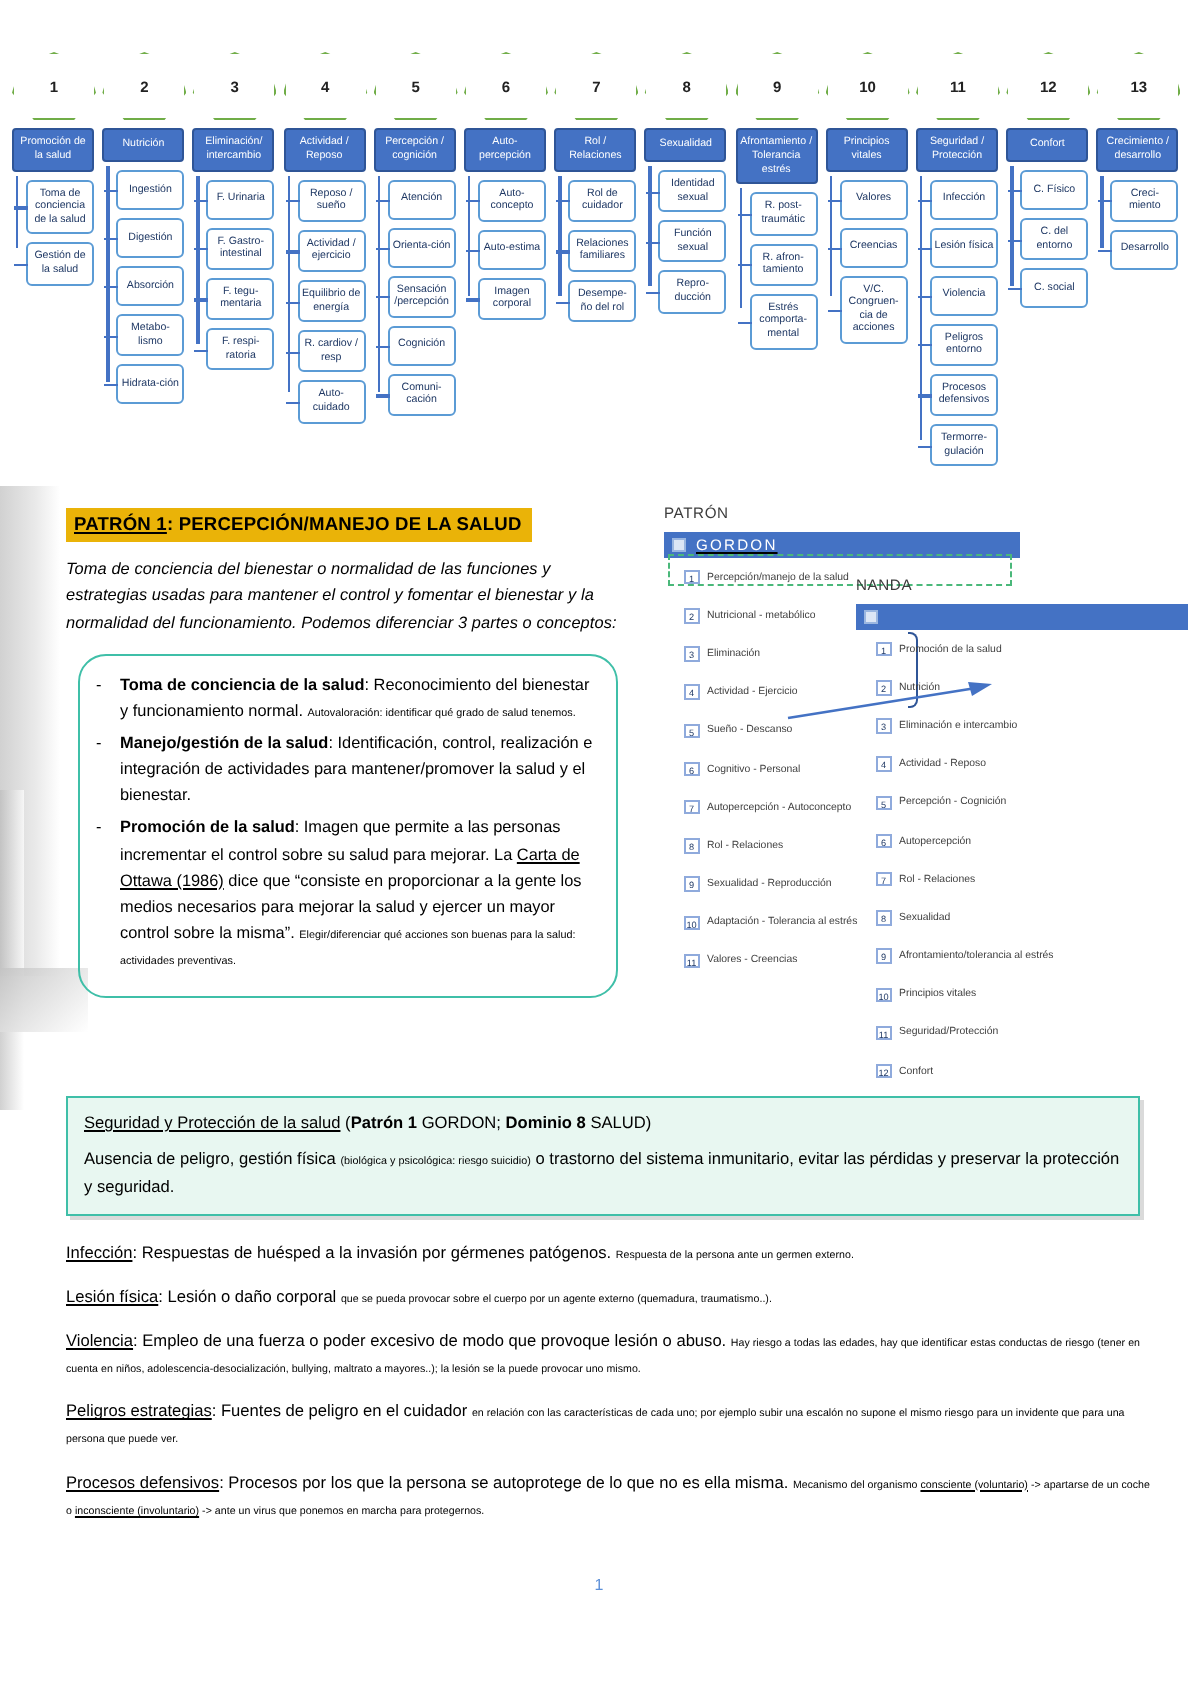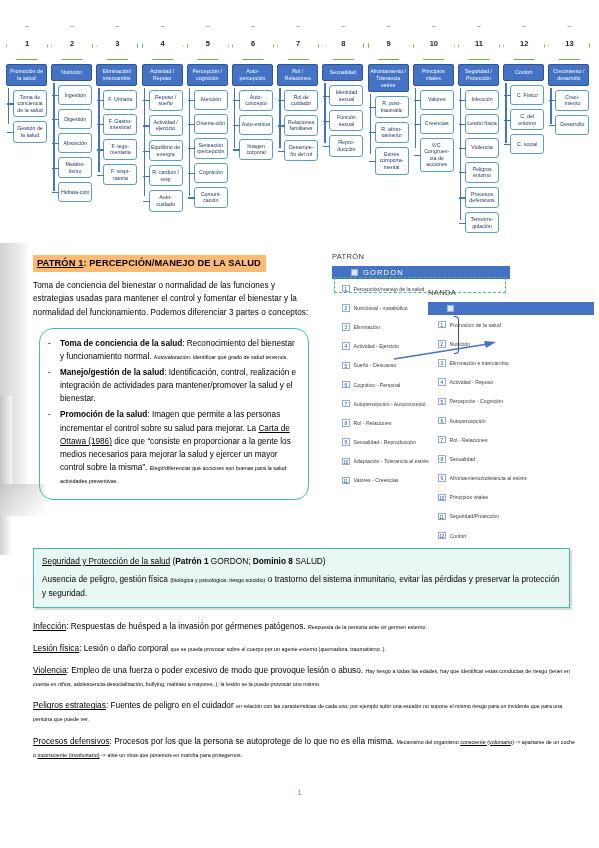--- a/index.html
+++ b/index.html
@@ -48,47 +48,48 @@
     text-align:center;padding:3px 1px;margin-bottom:4px;min-height:20px;
     display:flex;align-items:center;justify-content:center;
   }
   .cbox::before{
     content:"";position:absolute;left:-7px;top:50%;width:7px;height:1.2px;background:#4472c4;
   }
 
   
   #patron-sec{position:absolute;left:33px;top:252px;width:283px;}
   .hl-green{
-    display:inline-block;background:#fdba74;
+    display:inline-block;background:#eab308;
     font-size:9.3px;font-weight:700;letter-spacing:.1px;
     padding:3px 5px 4px 4px;color:#000;
   }
   .hl-green u{text-decoration:underline;}
   .para{
     margin-top:7px;font-size:8.2px;line-height:1.62;color:#000;
     letter-spacing:.05px;
+    font-style:italic;
   }
   .rbox{
     margin-top:9px;margin-left:6px;width:270px;
     border:1.4px solid #3fbfa8;border-radius:14px;
     padding:8px 9px 9px 8px;
   }
   .bullet-row{display:flex;margin-bottom:3px;}
   .dash{width:12px;flex:0 0 12px;font-size:8.2px;line-height:1.6;}
   .btext{flex:1;font-size:8.2px;line-height:1.6;}
   .btext b{font-weight:700;}
   .small{font-size:5.4px;line-height:1.42;letter-spacing:.02px;}
   .ul{text-decoration:underline;}
 
   
   #lists{position:absolute;left:332px;top:252px;width:262px;height:300px;}
   .listcol{position:absolute;top:0;}
   .lt{font-size:7.6px;font-weight:400;color:#3c3c3c;letter-spacing:.3px;margin-bottom:5px;}
   .lbar{
-    height:13px;background:#4472c4;display:flex;align-items:center;padding-left:19px;
+    height:13px;background:#4472c4;display:flex;align-items:center;padding-left:4px;text-decoration:underline;
   }
   .lbar .sq{width:7px;height:7px;background:#dce6f5;border:.6px solid #9ab6e0;margin-right:5px;}
   .lbar .lbl{font-size:7.6px;color:#ffffff;letter-spacing:1.1px;font-weight:400;}
   .litem{display:flex;align-items:center;height:19.2px;padding-left:10px;}
   .num{
     width:7.5px;height:7.5px;flex:0 0 7.5px;border:.7px solid #8faadc;background:#fff;
     font-size:4.6px;line-height:7px;text-align:center;color:#1f3864;margin-right:4px;
   }
   .itxt{font-size:5.2px;color:#404040;white-space:nowrap;}
   .selbox{

